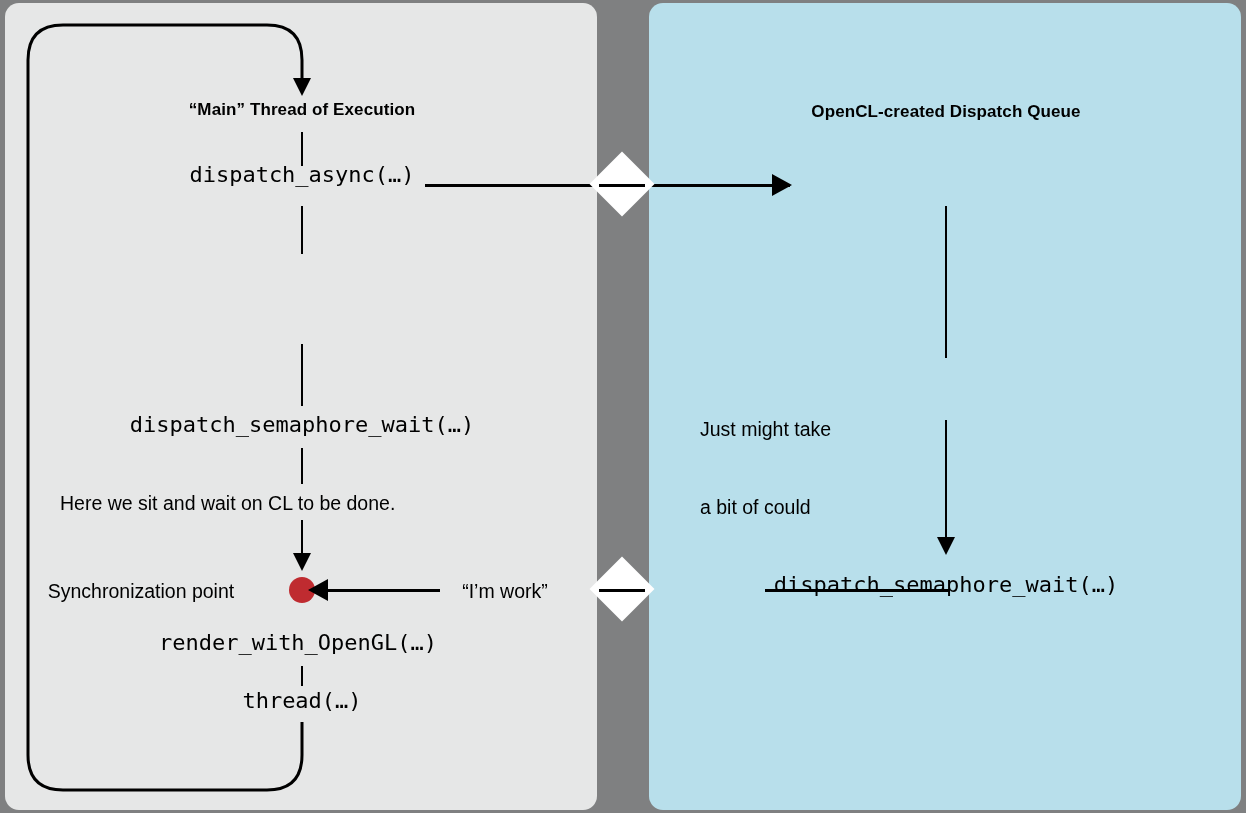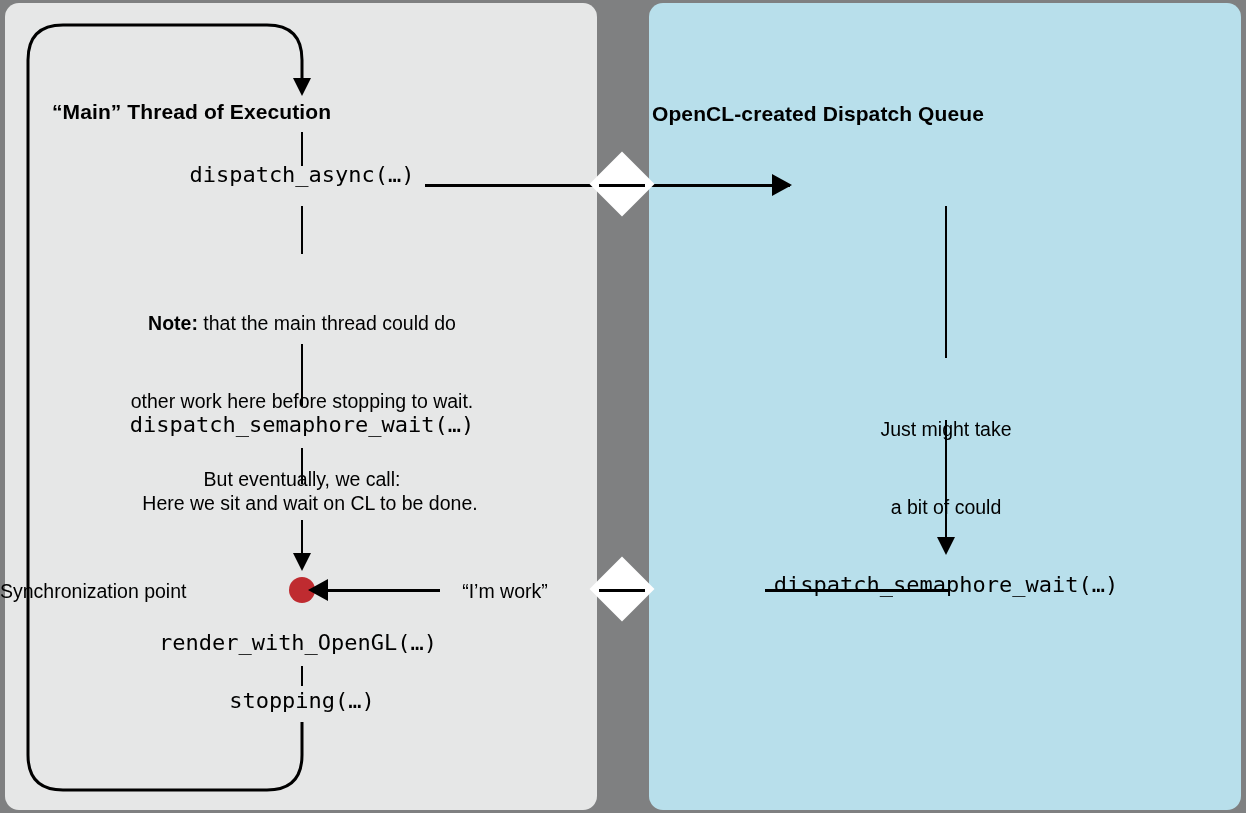--- a/index.html
+++ b/index.html
@@ -18,29 +18,30 @@
     background:#e6e7e7;border-radius:14px 14px 14px 14px;
   }
   #right-panel{
     left:649px;top:3px;width:592px;height:807px;
     background:#b8dfeb;border-radius:14px;
   }
 
   
   .lbl{position:absolute;white-space:pre;color:#000;}
   .hdr{
-    font-weight:bold;font-size:21px;letter-spacing:.1px;
+    font-weight:bold;font-size:17px;letter-spacing:.1px;
+    text-align:center;
   }
   .code{
     font-family:"DejaVu Sans Mono","Liberation Mono",monospace;
     font-size:22px;text-align:center;
   }
   .note{font-size:19.5px;text-align:center;line-height:26px;}
   .note b{font-weight:bold;}
-  .plain{font-size:19.5px;text-align:center;line-height:26px;}
+  .plain{font-size:19.5px;line-height:26px;}
 
   
   .vline{position:absolute;width:0;border-left:2px solid #000;}
   .hline{position:absolute;height:0;border-top:3px solid #000;}
 
   
   .arrow-down,.arrow-right,.arrow-left{position:absolute;width:0;height:0;}
   .arrow-down{
     border-left:9px solid transparent;border-right:9px solid transparent;
     border-top:18px solid #000;
@@ -86,45 +87,40 @@
   <div class="arrow-down" style="left:293px;top:78px;"></div>
 
   <div class="lbl hdr" style="left:52px;top:100px;width:500px;">“Main” Thread of Execution</div>
 
   <div class="vline" style="left:301px;top:132px;height:34px;"></div>
 
   <div class="lbl code" style="left:52px;top:162px;width:500px;">dispatch_async(…)</div>
 
   <div class="vline" style="left:301px;top:206px;height:48px;"></div>
 
-  <div class="lbl note" style="left:52px;top:258px;width:500px;">
-    <div><b>Note:</b><span> that the main thread could do</span></div>
-    <div>other work here before stopping to wait.</div>
-    <div>But eventually, we call:</div>
-  </div>
 
   <div class="vline" style="left:301px;top:344px;height:62px;"></div>
 
   <div class="lbl code" style="left:52px;top:412px;width:500px;">dispatch_semaphore_wait(…)</div>
 
   <div class="vline" style="left:301px;top:448px;height:36px;"></div>
 
   <div class="lbl plain" style="left:60px;top:490px;width:500px;">Here we sit and wait on CL to be done.</div>
 
   <div class="vline" style="left:301px;top:520px;height:38px;"></div>
   <div class="arrow-down" style="left:293px;top:553px;"></div>
 
   <div id="sync-dot" style="left:289px;top:577px;"></div>
-  <div class="lbl plain" style="left:0px;top:578px;width:282px;text-align:left;">Synchronization point</div>
+  <div class="lbl plain" style="left:0px;top:578px;width:282px;text-align:center;">Synchronization point</div>
 
   <div class="lbl code" style="left:48px;top:630px;width:500px;">render_with_OpenGL(…)</div>
 
   <div class="vline" style="left:301px;top:666px;height:20px;"></div>
 
-  <div class="lbl code" style="left:52px;top:688px;width:500px;">stopping(…)</div>
+  <div class="lbl code" style="left:52px;top:688px;width:500px;">thread(…)</div>
 
   <div class="lbl hdr" style="left:652px;top:102px;width:588px;">OpenCL-created Dispatch Queue</div>
 
 
   <div class="vline" style="left:945px;top:206px;height:152px;"></div>
 
   <div class="lbl plain" style="left:700px;top:364px;width:492px;">
     <div>Just might take</div>
     <div>a bit of could</div>
   </div>

